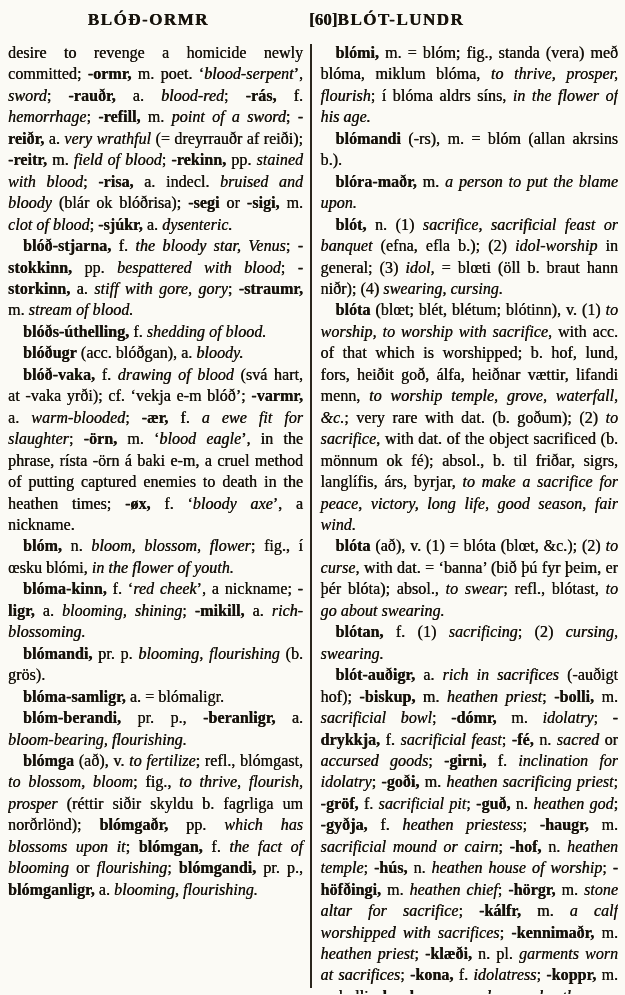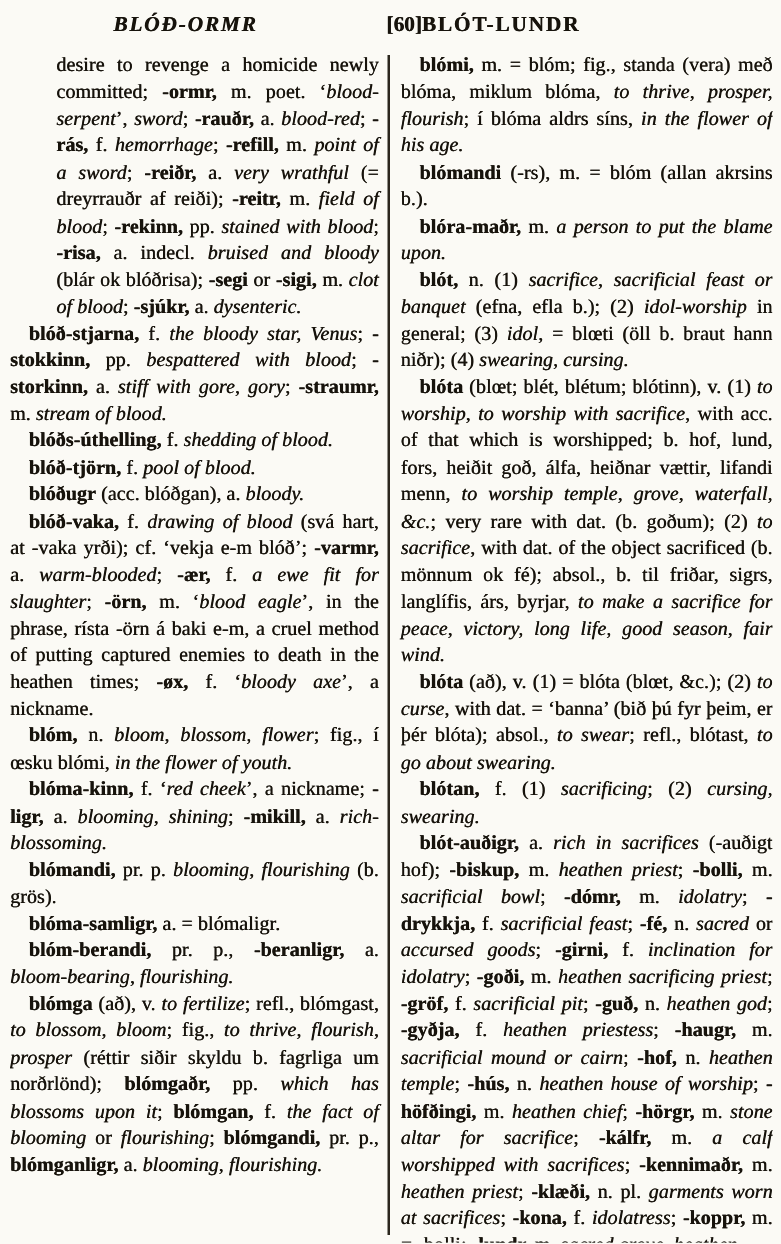--- a/index.html
+++ b/index.html
@@ -23,21 +23,21 @@
   }
   .page-header {
     display: flex;
     align-items: baseline;
     margin: 2px 0 12px 0;
     font-weight: bold;
     font-size: 17px;
     letter-spacing: 1.5px;
     text-shadow: 0.4px 0 0 currentColor;
   }
-  .page-header .hk-left   { width: 46%; text-align: center; font-style: italic; }
+  .page-header .hk-left   { width: 46%; text-align: center; }
   .page-header .hk-num    { width: 8%;  text-align: right; letter-spacing: 0; }
   .page-header .hk-right  { width: 46%; text-align: left; }
   .columns {
     display: flex;
     align-items: stretch;
     height: 952px;
     overflow: hidden;
   }
   .col {
     text-align: justify;
@@ -50,40 +50,39 @@
   .col-right { flex: 1; }
   .divider {
     width: 1.5px;
     background: #2b261d;
     margin: 2px 9px 6px 7px;
   }
   p.entry {
     margin: 0;
     text-indent: 15px;
   }
-  p.entry.no-indent { text-indent: 0; margin-left: 37px; }
+  p.entry.no-indent { text-indent: 0; }
   .b { font-weight: bold; }
   .i { font-style: italic; }
   .r { font-style: normal; font-weight: normal; }
 </style>
 </head>
 <body style="background: rgb(251, 250, 245); color: rgb(23, 19, 12);">
 
 <div class="page">
   <div class="page-header">
     <div class="hk-left">BLÓÐ-ORMR</div>
     <div class="hk-num">[60]</div>
     <div class="hk-right">BLÓT-LUNDR</div>
   </div>
   <div class="columns">
     <div class="col col-left" id="col-left">
         <p class="entry no-indent"><span class="r">desire to revenge a homicide newly committed; </span><span class="b">-ormr,</span><span class="r"> m. poet. ‘</span><span class="i">blood-serpent</span><span class="r">’, </span><span class="i">sword</span><span class="r">; </span><span class="b">-rauðr,</span><span class="r"> a. </span><span class="i">blood-red</span><span class="r">; </span><span class="b">-rás,</span><span class="r"> f. </span><span class="i">hemorrhage</span><span class="r">; </span><span class="b">-refill,</span><span class="r"> m. </span><span class="i">point of a sword</span><span class="r">; </span><span class="b">-reiðr,</span><span class="r"> a. </span><span class="i">very wrathful</span><span class="r"> (= dreyrrauðr af reiði); </span><span class="b">-reitr,</span><span class="r"> m. </span><span class="i">field of blood</span><span class="r">; </span><span class="b">-rekinn,</span><span class="r"> pp. </span><span class="i">stained with blood</span><span class="r">; </span><span class="b">-risa,</span><span class="r"> a. indecl. </span><span class="i">bruised and bloody</span><span class="r"> (blár ok blóðrisa); </span><span class="b">-segi</span><span class="r"> or </span><span class="b">-sigi,</span><span class="r"> m. </span><span class="i">clot of blood</span><span class="r">; </span><span class="b">-sjúkr,</span><span class="r"> a. </span><span class="i">dysenteric.</span></p>
         <p class="entry"><span class="b">blóð-stjarna,</span><span class="r"> f. </span><span class="i">the bloody star, Venus</span><span class="r">; </span><span class="b">-stokkinn,</span><span class="r"> pp. </span><span class="i">bespattered with blood</span><span class="r">; </span><span class="b">-storkinn,</span><span class="r"> a. </span><span class="i">stiff with gore, gory</span><span class="r">; </span><span class="b">-straumr,</span><span class="r"> m. </span><span class="i">stream of blood.</span></p>
         <p class="entry"><span class="b">blóðs-úthelling,</span><span class="r"> f. </span><span class="i">shedding of blood.</span></p>
-        <p class="entry"><span class="b">blóð-tjörn,</span><span class="r"> f. </span><span class="i">pool of blood.</span></p>
         <p class="entry"><span class="b">blóðugr</span><span class="r"> (acc. blóðgan), a. </span><span class="i">bloody.</span></p>
         <p class="entry"><span class="b">blóð-vaka,</span><span class="r"> f. </span><span class="i">drawing of blood</span><span class="r"> (svá hart, at -vaka yrði); cf. ‘vekja e-m blóð’; </span><span class="b">-varmr,</span><span class="r"> a. </span><span class="i">warm-blooded</span><span class="r">; </span><span class="b">-ær,</span><span class="r"> f. </span><span class="i">a ewe fit for slaughter</span><span class="r">; </span><span class="b">-örn,</span><span class="r"> m. ‘</span><span class="i">blood eagle</span><span class="r">’, in the phrase, rísta -örn á baki e-m, a cruel method of putting captured enemies to death in the heathen times; </span><span class="b">-øx,</span><span class="r"> f. ‘</span><span class="i">bloody axe</span><span class="r">’, a nickname.</span></p>
         <p class="entry"><span class="b">blóm,</span><span class="r"> n. </span><span class="i">bloom, blossom, flower</span><span class="r">; fig., í œsku blómi, </span><span class="i">in the flower of youth.</span></p>
         <p class="entry"><span class="b">blóma-kinn,</span><span class="r"> f. ‘</span><span class="i">red cheek</span><span class="r">’, a nickname; </span><span class="b">-ligr,</span><span class="r"> a. </span><span class="i">blooming, shining</span><span class="r">; </span><span class="b">-mikill,</span><span class="r"> a. </span><span class="i">rich-blossoming.</span></p>
         <p class="entry"><span class="b">blómandi,</span><span class="r"> pr. p. </span><span class="i">blooming, flourishing</span><span class="r"> (b. grös).</span></p>
         <p class="entry"><span class="b">blóma-samligr,</span><span class="r"> a. = blómaligr.</span></p>
         <p class="entry"><span class="b">blóm-berandi,</span><span class="r"> pr. p., </span><span class="b">-beranligr,</span><span class="r"> a. </span><span class="i">bloom-bearing, flourishing.</span></p>
         <p class="entry"><span class="b">blómga</span><span class="r"> (að), v. </span><span class="i">to fertilize</span><span class="r">; refl., blómgast, </span><span class="i">to blossom, bloom</span><span class="r">; fig., </span><span class="i">to thrive, flourish, prosper</span><span class="r"> (réttir siðir skyldu b. fagrliga um norðrlönd); </span><span class="b">blómgaðr,</span><span class="r"> pp. </span><span class="i">which has blossoms upon it</span><span class="r">; </span><span class="b">blómgan,</span><span class="r"> f. </span><span class="i">the fact of blooming</span><span class="r"> or </span><span class="i">flourishing</span><span class="r">; </span><span class="b">blómgandi,</span><span class="r"> pr. p., </span><span class="b">blómganligr,</span><span class="r"> a. </span><span class="i">blooming, flourishing.</span></p>
       </div>
     <div class="divider" style="background: rgb(43, 38, 29);"></div>

